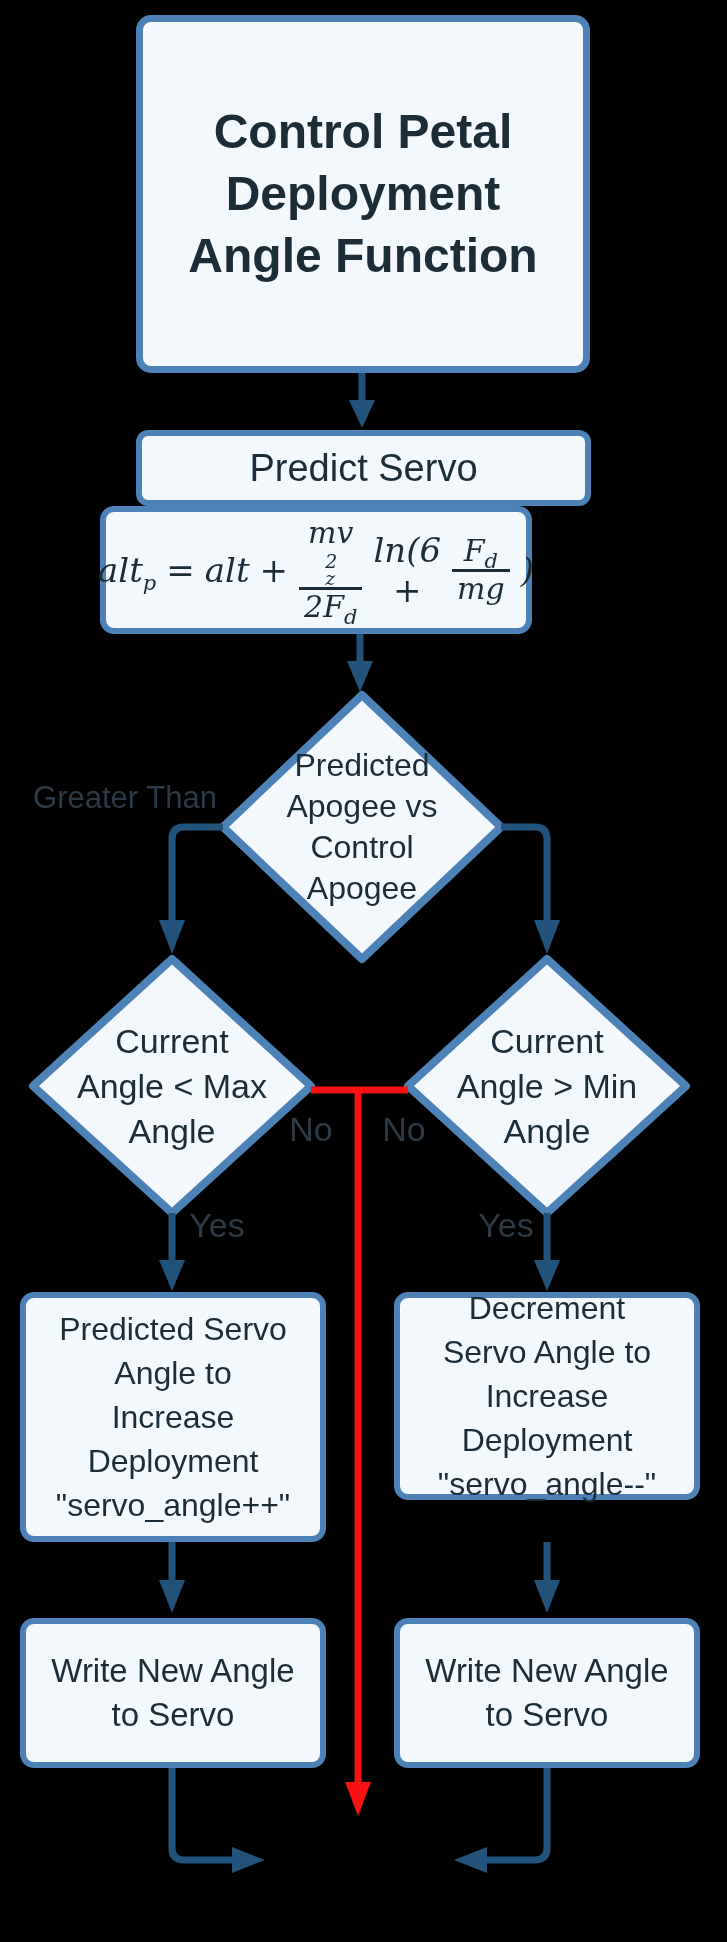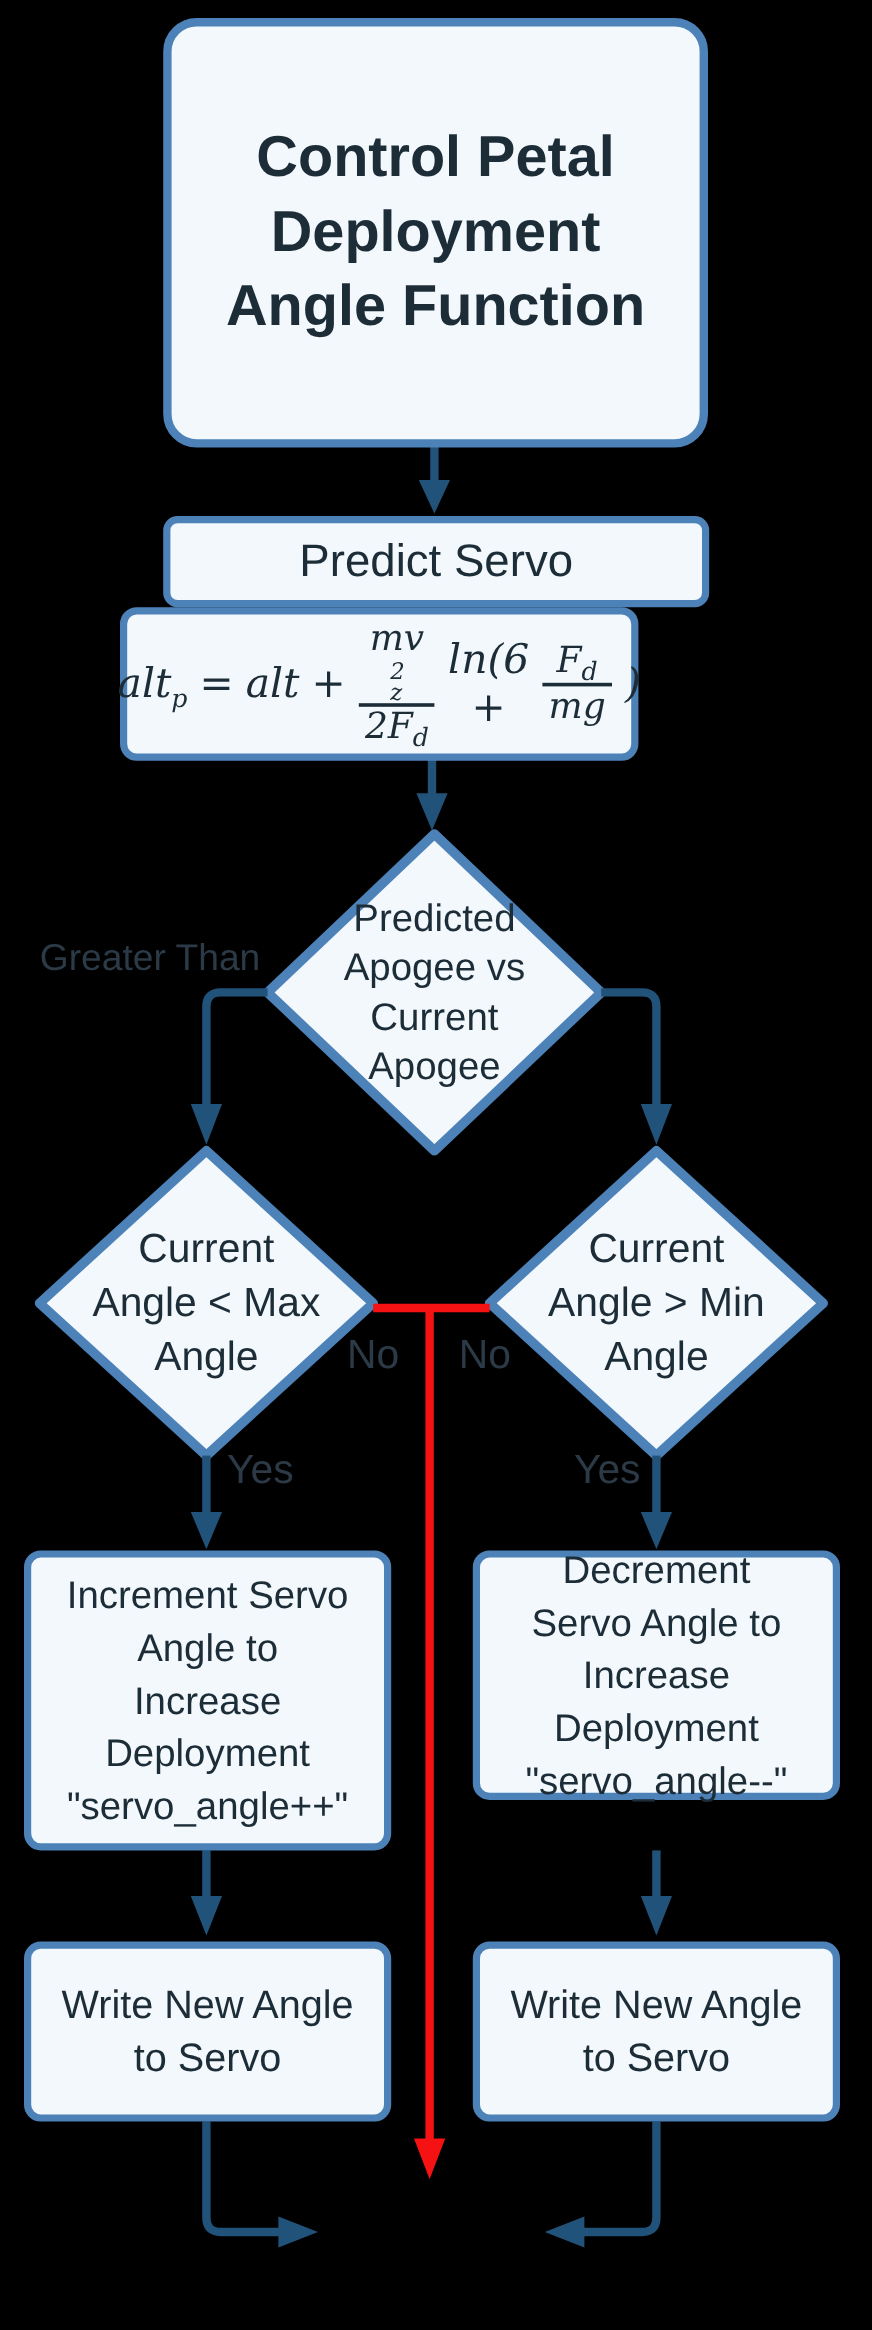--- a/index.html
+++ b/index.html
@@ -93,21 +93,21 @@
     <g>
       <path class="line" d="M172 1768 V1848 Q172 1860 184 1860 H234"></path>
       <polygon class="head" points="232,1847 232,1873 265,1860"></polygon>
     </g>
     <g>
       <path class="line" d="M547 1768 V1848 Q547 1860 535 1860 H485"></path>
       <polygon class="head" points="487,1847 487,1873 454,1860"></polygon>
     </g>
   </svg>
 
-  <div class="node" style="left:136px;top:15px;width:454px;height:358px;border-width:7px;border-radius:28px;
+  <div class="node" style="left:136px;top:15px;width:454px;height:358px;border-width:7px;border-radius:15px;
               font-size:48px;font-weight:bold;line-height:62px;">Control Petal
 Deployment
 Angle Function</div>
 
   <div class="node" style="left:136px;top:430px;width:455px;height:76px;font-size:38px;border-radius:12px;">Predict Servo</div>
 
   <div class="node formula" style="left:100px;top:506px;width:432px;height:128px;border-radius:14px;align-items:center;">
     <span class="tk"><span>alt</span><sub>p</sub></span>
     <span class="tk">=</span>
     <span class="tk">alt</span>
@@ -117,42 +117,42 @@
       <span class="den"><span>2F</span><sub>d</sub></span>
     </span>
     <span class="tk">ln(6 +</span>
     <span class="frac">
       <span class="num"><span>F</span><sub>d</sub></span>
       <span class="den">mg</span>
     </span>
     <span class="tk">)</span>
   </div>
 
-  <div class="node" style="left:20px;top:1292px;width:306px;height:250px;font-size:32px;line-height:44px;">Increment Servo
+  <div class="node" style="left:20px;top:1292px;width:306px;height:250px;font-size:32px;line-height:44px;">Predicted Servo
 Angle to
 Increase
 Deployment
 "servo_angle++"</div>
 
   <div class="node" style="left:394px;top:1292px;width:306px;height:208px;font-size:32px;line-height:44px;">Decrement
 Servo Angle to
 Increase
 Deployment
 "servo_angle--"</div>
 
   <div class="node" style="left:20px;top:1618px;width:306px;height:150px;font-size:33px;line-height:44px;">Write New Angle
 to Servo</div>
 
   <div class="node" style="left:394px;top:1618px;width:306px;height:150px;font-size:33px;line-height:44px;">Write New Angle
 to Servo</div>
 
 
   <div class="dtext" style="left:232px;top:737px;width:260px;height:180px;font-size:32px;line-height:41px;">Predicted
 Apogee vs
-Current
+Control
 Apogee</div>
 
   <div class="dtext" style="left:42px;top:1016px;width:260px;height:140px;font-size:34px;line-height:45px;">Current
 Angle &lt; Max
 Angle</div>
 
   <div class="dtext" style="left:417px;top:1016px;width:260px;height:140px;font-size:34px;line-height:45px;">Current
 Angle &gt; Min
 Angle</div>
 

